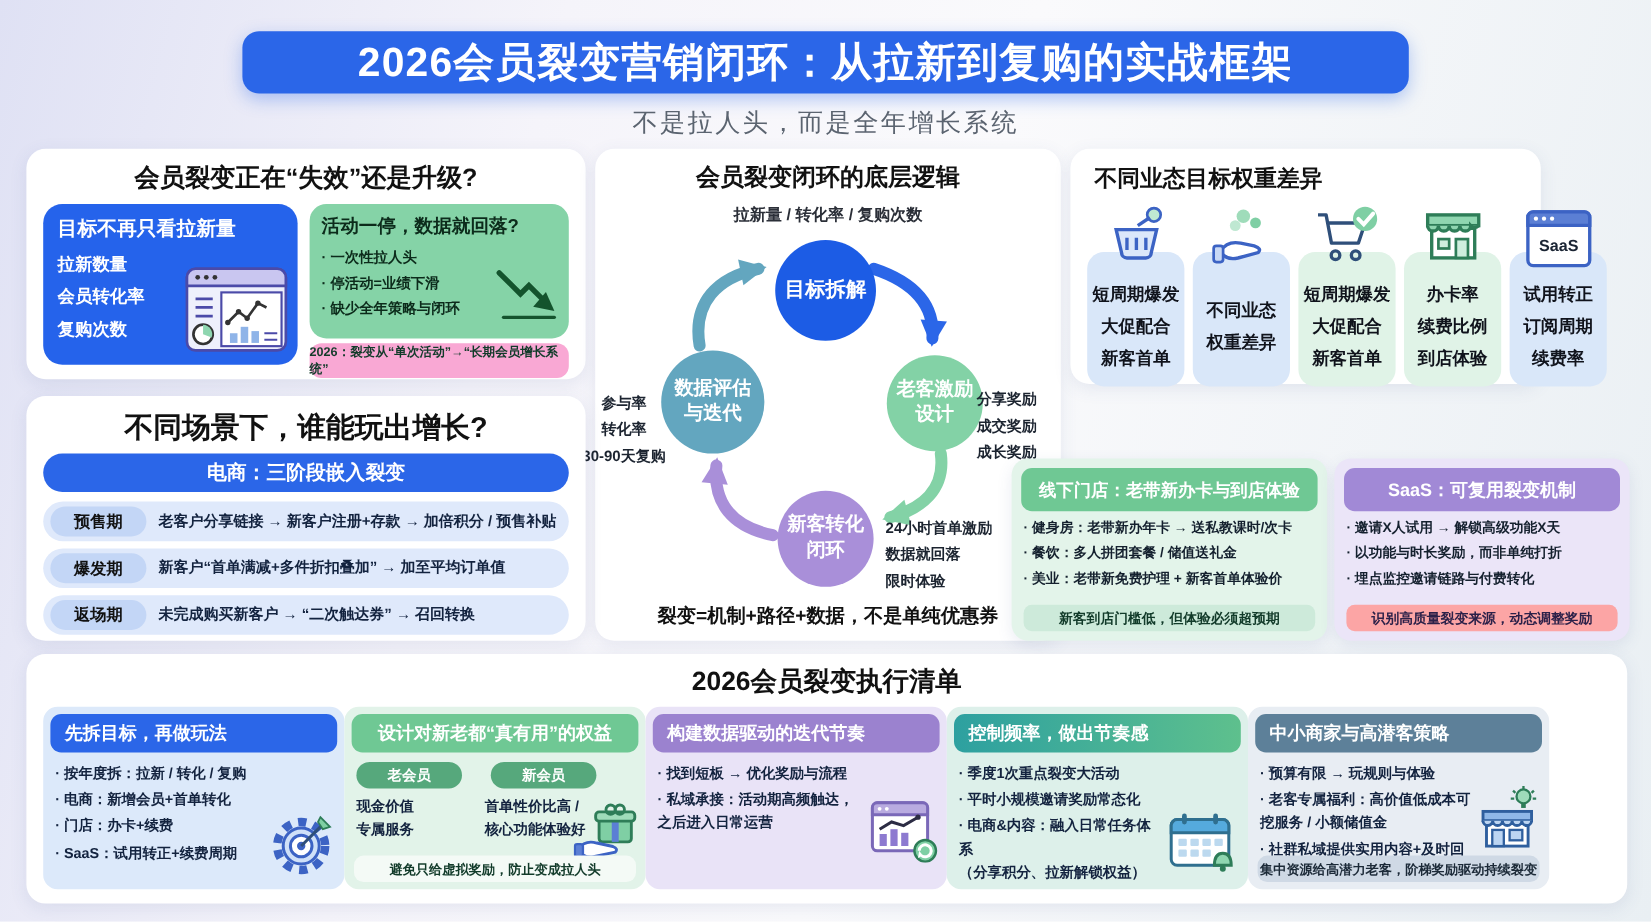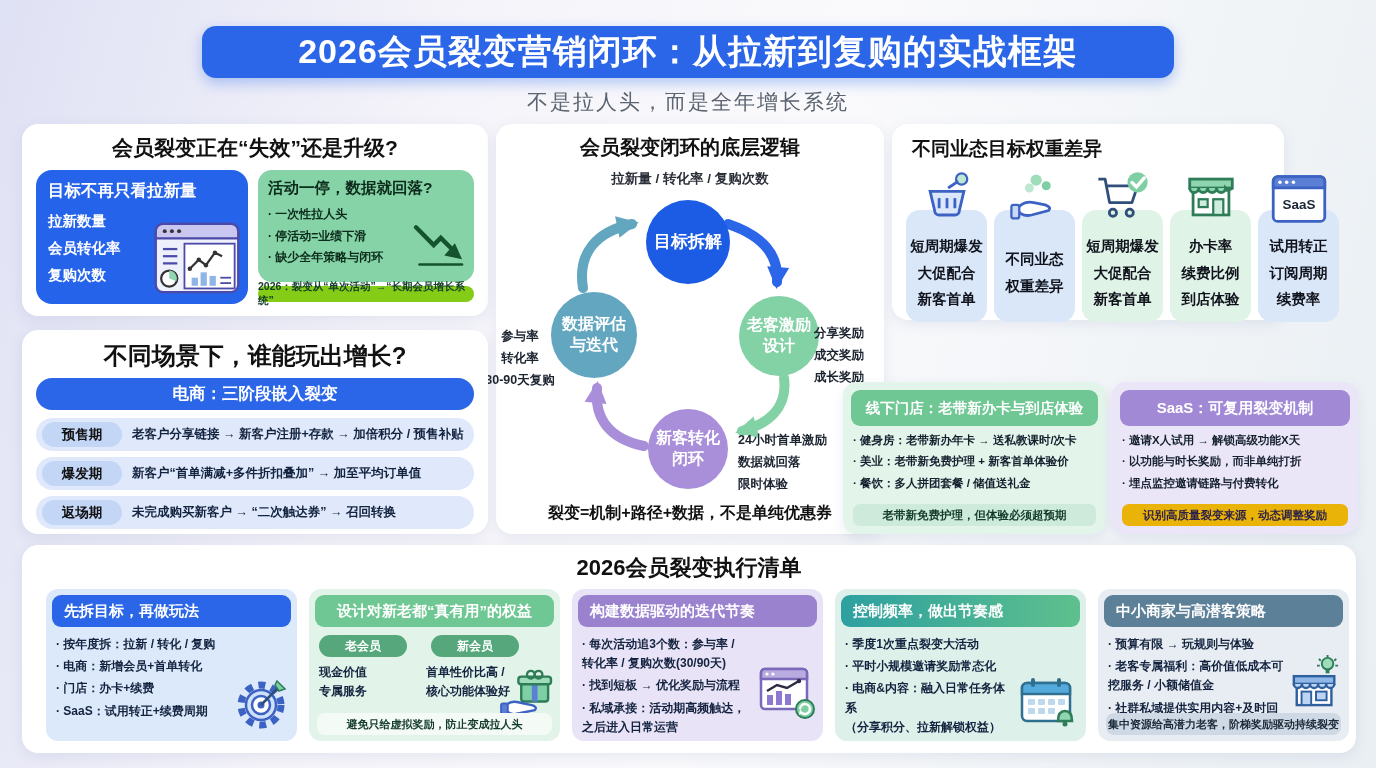--- a/index.html
+++ b/index.html
@@ -34,22 +34,22 @@
   .pa-blue{ position:absolute; left:14px; top:46px; width:212px; height:134px;
             background:#2563eb; border-radius:16px; color:#fff; padding:10px 12px; }
   .pa-blue-title{ font-size:16.5px; font-weight:bold; margin-bottom:6px; }
   .pa-blue-item{ font-size:14.5px; font-weight:bold; line-height:1.85; }
   .pa-dash{ position:absolute; right:8px; bottom:10px; }
   .pa-green{ position:absolute; left:236px; top:46px; width:216px; height:112px;
              background:#85d3a7; border-radius:14px; padding:8px 10px; color:#0c2b1b; }
   .pa-green-title{ font-size:15.5px; font-weight:bold; margin-bottom:5px; }
   .pa-green-item{ font-size:12px; font-weight:bold; line-height:1.8; }
   .pa-trend{ position:absolute; right:6px; bottom:14px; }
-  .pa-footnote{ position:absolute; left:236px; top:162px; width:216px; height:16px;
-             background:#84cc16; border-radius:10px; font-size:10.5px; font-weight:bold;
+  .pa-footnote{ position:absolute; left:236px; top:162px; width:216px; height:29px;
+             background:#f9a8d4; border-radius:10px; font-size:10.5px; font-weight:bold;
              color:#123b2a; display:flex; align-items:center; justify-content:center; }
 
   
   .panel-b{ left:496px; top:124px; width:388px; height:410px; }
   .pb-title{ text-align:center; font-size:20px; font-weight:bold; padding-top:10px; }
   .pb-toplabel{ position:absolute; top:46px; width:100%; text-align:center;
                 font-size:13.5px; font-weight:bold; color:#2b2f38; }
   .circle{ position:absolute; border-radius:50%; display:flex; align-items:center;
            justify-content:center; text-align:center; color:#fff; font-weight:bold;
            white-space:pre-line; line-height:1.3; }
@@ -95,26 +95,26 @@
   .panel-e{ left:843px; top:382px; width:263px; height:152px; background:#e3f4ea; }
   .panel-f{ left:1112px; top:382px; width:246px; height:152px; background:#ebe5f8; }
   .mini-head{ margin:8px 8px 4px 8px; height:36px; border-radius:9px; color:#fff;
               font-weight:bold; display:flex; align-items:center; justify-content:center; }
   .panel-e .mini-head{ background:#6fc894; font-size:14.5px; }
   .panel-f .mini-head{ background:#a189d6; font-size:15px; }
   .mini-bullet{ font-size:11.5px; font-weight:bold; line-height:1.85; padding:0 10px; color:#14202e; }
   .mini-foot{ position:absolute; left:10px; right:10px; bottom:8px; height:22px; border-radius:7px;
               font-size:11.5px; font-weight:bold; display:flex; align-items:center; justify-content:center; }
   .panel-e .mini-foot{ background:#cdeada; color:#123b2a; }
-  .panel-f .mini-foot{ background:#eab308; color:#2c2149; }
+  .panel-f .mini-foot{ background:#fca5a5; color:#2c2149; }
 
   
   .checklist{ left:22px; top:545px; width:1334px; height:208px; }
   .cl-title{ text-align:center; font-size:22px; font-weight:bold; padding-top:8px; }
-  .cl-row{ position:absolute; left:24px; top:44px; display:flex; gap:12px; }
+  .cl-row{ position:absolute; left:14px; top:44px; display:flex; }
   .card{ position:relative; width:251px; height:152px; border-radius:12px; overflow:hidden; }
   .card-head{ margin:6px; height:32px; border-radius:9px; color:#fff; font-size:15px;
               font-weight:bold; display:flex; align-items:center; padding-left:12px; }
   .card-body{ padding:2px 10px; position:relative; }
   .card-bullet{ font-size:12px; font-weight:bold; color:#13233f; line-height:1.6;
                 white-space:pre-line; margin-bottom:3px; }
   .card.c0{ background:#dce9fa; } .card.c0 .card-head{ background:#2b66e8; }
   .card.c1{ background:#e2f3e9; } .card.c1 .card-head{ background:#6fc894; justify-content:center; padding-left:0; }
   .card.c2{ background:#e9e3f7; } .card.c2 .card-head{ background:#9b82cf; }
   .card.c3{ background:#ddf0ea; } .card.c3 .card-head{ background:linear-gradient(90deg,#2da0a0,#5ec08d); }
@@ -345,23 +345,23 @@
     </div>
     <div class="pd-row r2">
       <div class="pd-pill">返场期</div>
       <div class="pd-text">未完成购买新客户 → “二次触达券” → 召回转换</div>
     </div>
   </section>
 
   <section class="mini panel-e">
     <div class="mini-head">线下门店：老带新办卡与到店体验</div>
     <div class="mini-bullet">· 健身房：老带新办年卡 → 送私教课时/次卡</div>
+    <div class="mini-bullet">· 餐饮：多人拼团套餐 / 储值送礼金</div>
     <div class="mini-bullet">· 美业：老带新免费护理 + 新客首单体验价</div>
-    <div class="mini-bullet">· 餐饮：多人拼团套餐 / 储值送礼金</div>
-    <div class="mini-foot">老带新免费护理，但体验必须超预期</div>
+    <div class="mini-foot">新客到店门槛低，但体验必须超预期</div>
   </section>
 
   <section class="mini panel-f">
     <div class="mini-head">SaaS：可复用裂变机制</div>
     <div class="mini-bullet">· 邀请X人试用 → 解锁高级功能X天</div>
     <div class="mini-bullet">· 以功能与时长奖励，而非单纯打折</div>
     <div class="mini-bullet">· 埋点监控邀请链路与付费转化</div>
     <div class="mini-foot">识别高质量裂变来源，动态调整奖励</div>
   </section>
 
@@ -407,22 +407,20 @@
           <circle cx="40" cy="8" r="4" fill="none" stroke="#2e7d58" stroke-width="2.5"></circle>
           <path d="M4 42 q6 -8 16 -5 l14 3 q5 2 2 5 l-20 4 q-8 1 -12 -7 z" fill="#fff" stroke="#3c63c4" stroke-width="2.5"></path>
           <rect x="1" y="38" width="7" height="11" rx="2" fill="#5b7fd4" stroke="#3c63c4" stroke-width="2"></rect>
         </svg>
         <div class="card-foot">避免只给虚拟奖励，防止变成拉人头</div>
       </div>
 
       <div class="card c2">
         <div class="card-head">构建数据驱动的迭代节奏</div>
         <div class="card-body" style="width:190px;">
-          <div class="card-bullet">· 每次活动追3个数：参与率 /
-转化率 / 复购次数(30/90天)</div>
           <div class="card-bullet">· 找到短板 → 优化奖励与流程</div>
           <div class="card-bullet">· 私域承接：活动期高频触达，
 之后进入日常运营</div>
         </div>
         <svg class="card-icon c2-icon" width="58" height="52" viewBox="0 0 58 52">
           <rect x="2" y="2" width="46" height="40" rx="4" fill="#fff" stroke="#7a68b8" stroke-width="2.5"></rect>
           <path d="M2 6 a4 4 0 0 1 4 -4 h38 a4 4 0 0 1 4 4 v6 H2 z" fill="#b9abe0" stroke="#7a68b8" stroke-width="2.5"></path>
           <circle cx="8" cy="7" r="1.6" fill="#fff"></circle>
             <circle cx="14" cy="7" r="1.6" fill="#fff"></circle>
           <rect x="8" y="28" width="6" height="10" fill="#8d7ad0"></rect>

